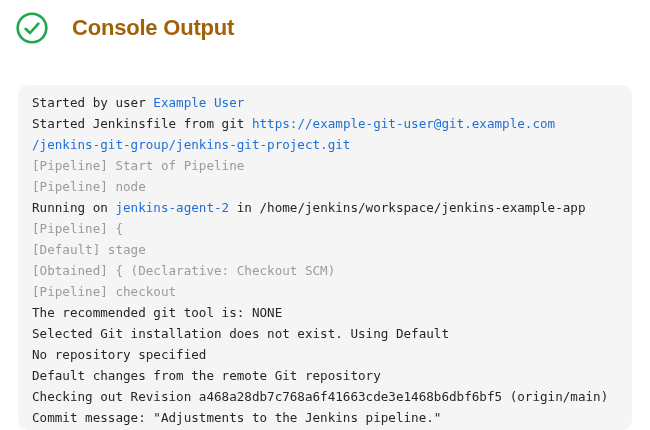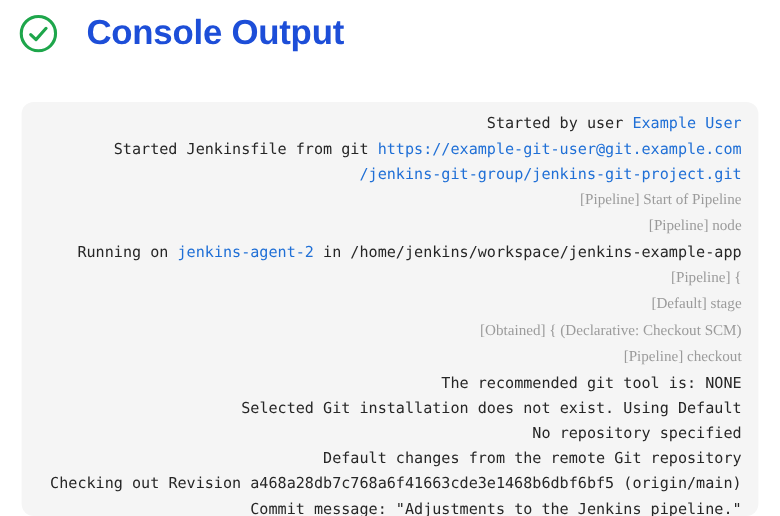--- a/index.html
+++ b/index.html
@@ -16,46 +16,45 @@
     display: flex;
     align-items: center;
     gap: 24px;
   }
   .status-icon {
     width: 32px; height: 32px;
     display: block;
     flex: 0 0 auto;
   }
   .page-title {
-    font-size: 29px;
+    font-size: 22px;
     font-weight: 700;
-    color: #1d4ed8;
+    color: #a16207;
     letter-spacing: -0.2px;
     line-height: 32px;
   }
   .console-panel {
     position: absolute;
     top: 85px; left: 18px;
     width: 614px; height: 345px;
     background: var(--console-bg, #f5f5f5);
     border-radius: 10px;
     padding: 7px 14px;
     overflow: hidden;
   }
   .console-line {
     font-family: "DejaVu Sans Mono", monospace;
     font-size: 12.6px;
     line-height: 21px;
     white-space: pre;
     color: var(--text, #262626);
-    text-align: right;
   }
   .seg-plain { color: var(--text, #262626); }
   .seg-link  { color: var(--link, #1f6fd6); cursor: pointer; text-decoration: none; }
-  .seg-muted { color: var(--muted, #9b9b9b); font-family: Liberation Serif, serif; }
+  .seg-muted { color: var(--muted, #9b9b9b); }
 </style>
 </head>
 <body>
 
 <div class="header">
   <svg class="status-icon" viewBox="0 0 32 32" fill="none" xmlns="http://www.w3.org/2000/svg">
     <circle cx="16" cy="16" r="14.3" stroke="#1ea64b" stroke-width="2.6" fill="none"></circle>
     <path d="M9.6 16.8 L14 21 L22.4 11.6" stroke="#1ea64b" stroke-width="2.6" fill="none" stroke-linecap="round" stroke-linejoin="round"></path>
   </svg>
   <h1 class="page-title">Console Output</h1>

